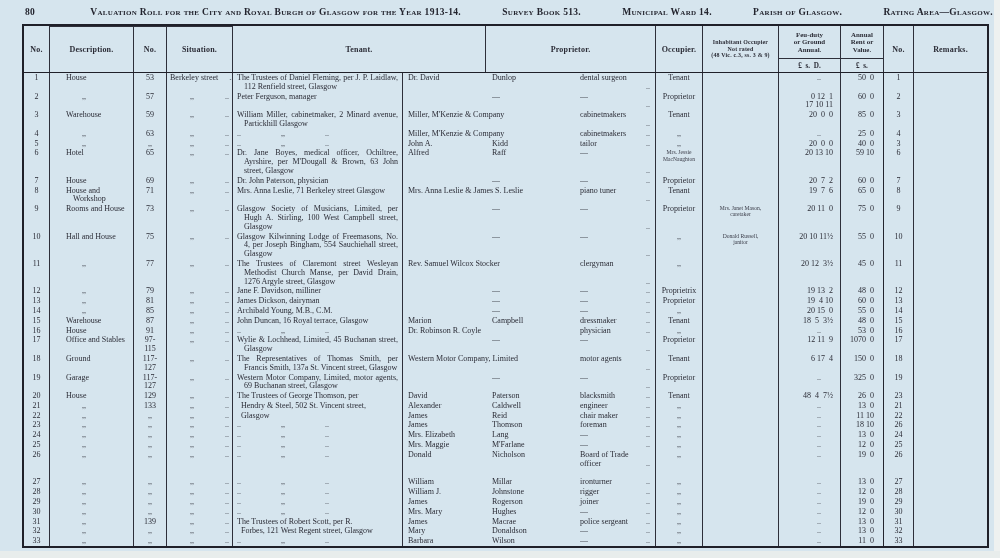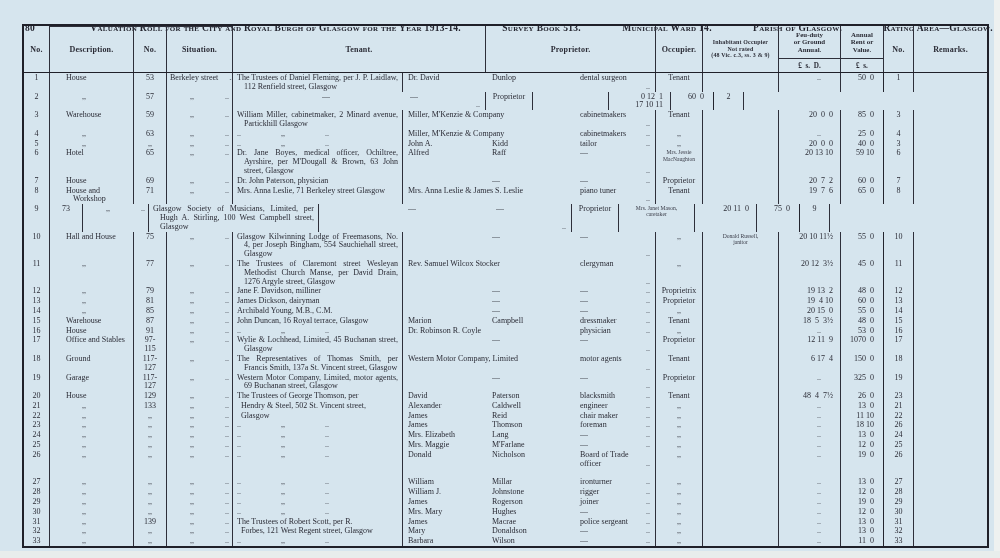--- a/index.html
+++ b/index.html
@@ -14,21 +14,21 @@
   .edge-bottom { position:absolute; left:0; bottom:0; width:1000px; height:7px; background:#e8edec; }
 
   
   .titlebar {
     position:absolute; left:25px; top:7px; width:968px; height:14px;
     display:flex; align-items:baseline; justify-content:space-between;
     font-variant:small-caps; font-weight:600; font-size:9.5px; letter-spacing:.3px;
     white-space:nowrap; color:#23242e;
   }
   .titlebar .pgno { font-variant:normal; font-weight:600; margin-right:14px; }
-  .titlebar .seg { flex:0 0 auto;margin-top:16px; }
+  .titlebar .seg { flex:0 0 auto; }
 
   
   .tbl {
     position:absolute; left:22px; top:24px; width:963px;
     border:2.4px solid #1f2029;
     box-sizing:content-box;
   }
 
   
   .c1{width:25px}.c2{width:84px}.c3{width:33px}.c4{width:66px}.c5{width:170px}
@@ -151,20 +151,21 @@
   </div>
 
   <div class="brow">
     <div class="bc c1">2</div>
     <div class="bc c2">    ,,</div>
     <div class="bc c3">57</div>
     <div class="bc c4">
       <span class="sittxt">,,</span>
       <span class="sitdots">..</span>
     </div>
+    <div class="bc c5">Peter Ferguson, manager</div>
     <div class="bc c6">
       <span class="t1"></span>
       <span class="t2">—</span>
       <span class="t3">—</span>
       <span class="tdots">..</span>
     </div>
     <div class="bc c7">
       <div>Proprietor</div>
       <div class="tiny"></div>
     </div>
@@ -327,20 +328,21 @@
     </div>
     <div class="bc c8 tiny"></div>
     <div class="bc c9">19  7  6</div>
     <div class="bc c10">65  0</div>
     <div class="bc c11">8</div>
     <div class="bc c12"></div>
   </div>
 
   <div class="brow">
     <div class="bc c1">9</div>
+    <div class="bc c2">Rooms and House</div>
     <div class="bc c3">73</div>
     <div class="bc c4">
       <span class="sittxt">,,</span>
       <span class="sitdots">..</span>
     </div>
     <div class="bc c5">Glasgow Society of Musicians, Limited, per Hugh A. Stirling, 100 West Campbell street, Glasgow</div>
     <div class="bc c6">
       <span class="t1"></span>
       <span class="t2">—</span>
       <span class="t3">—</span>

